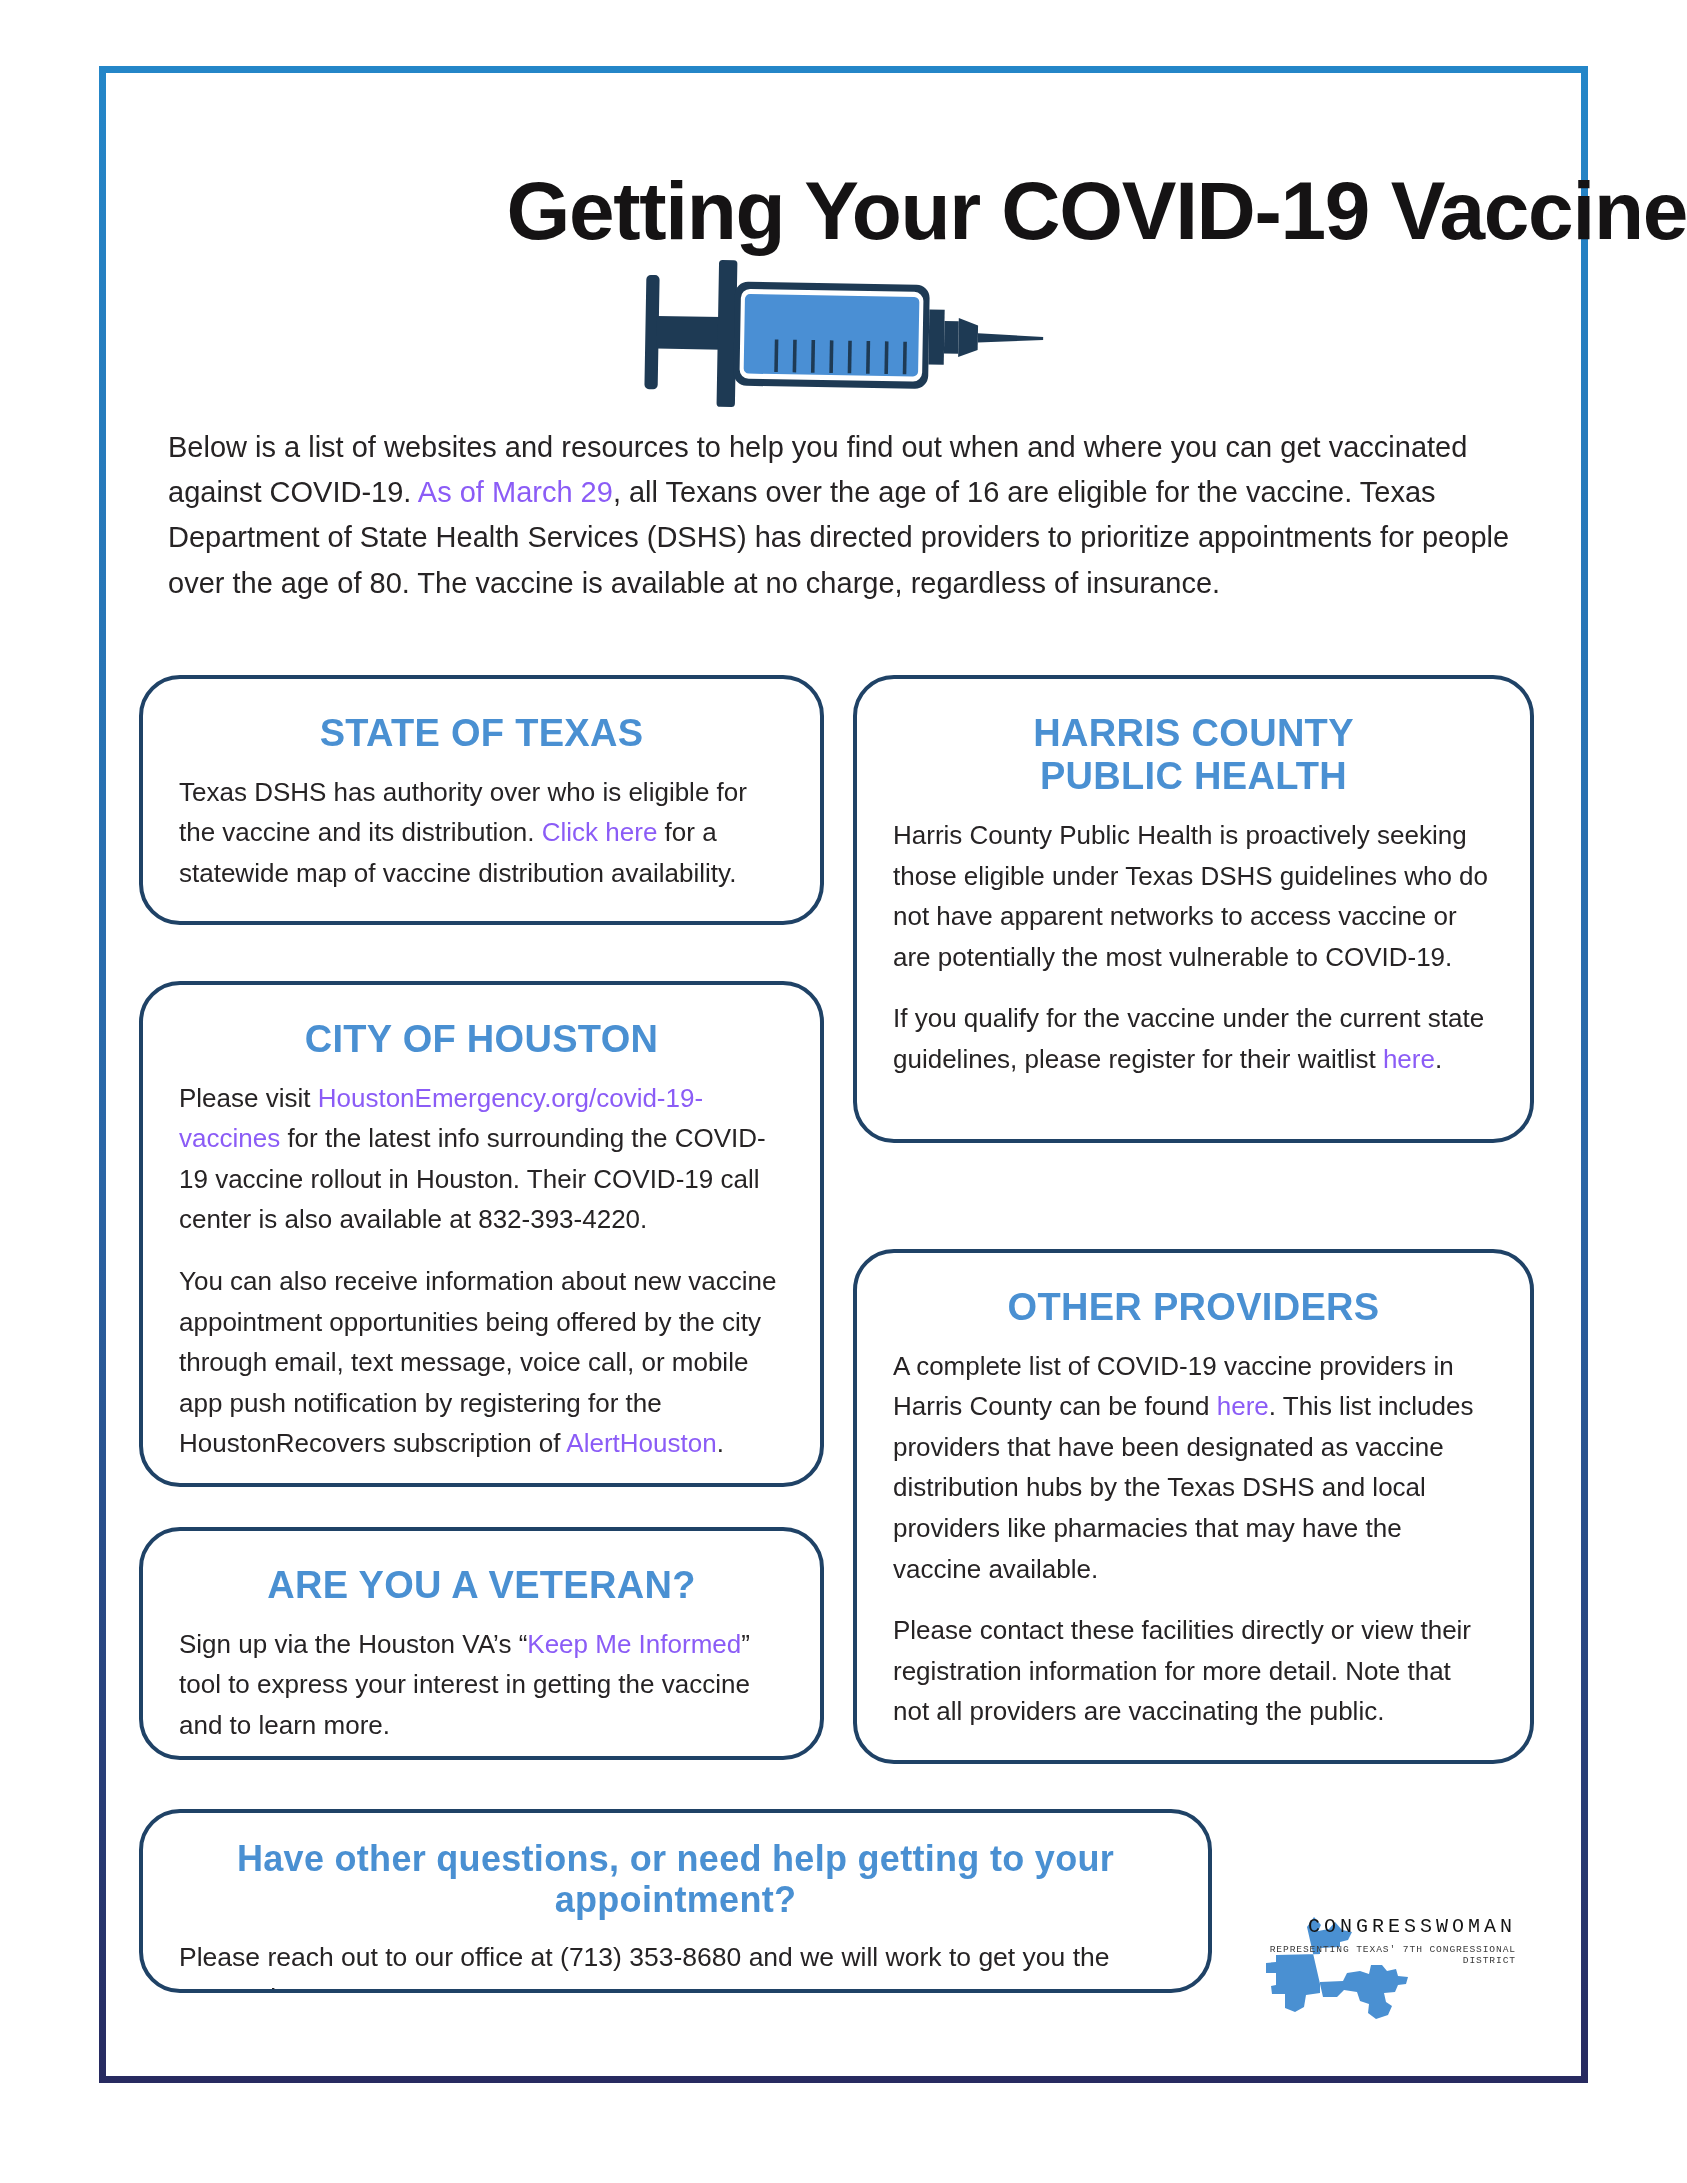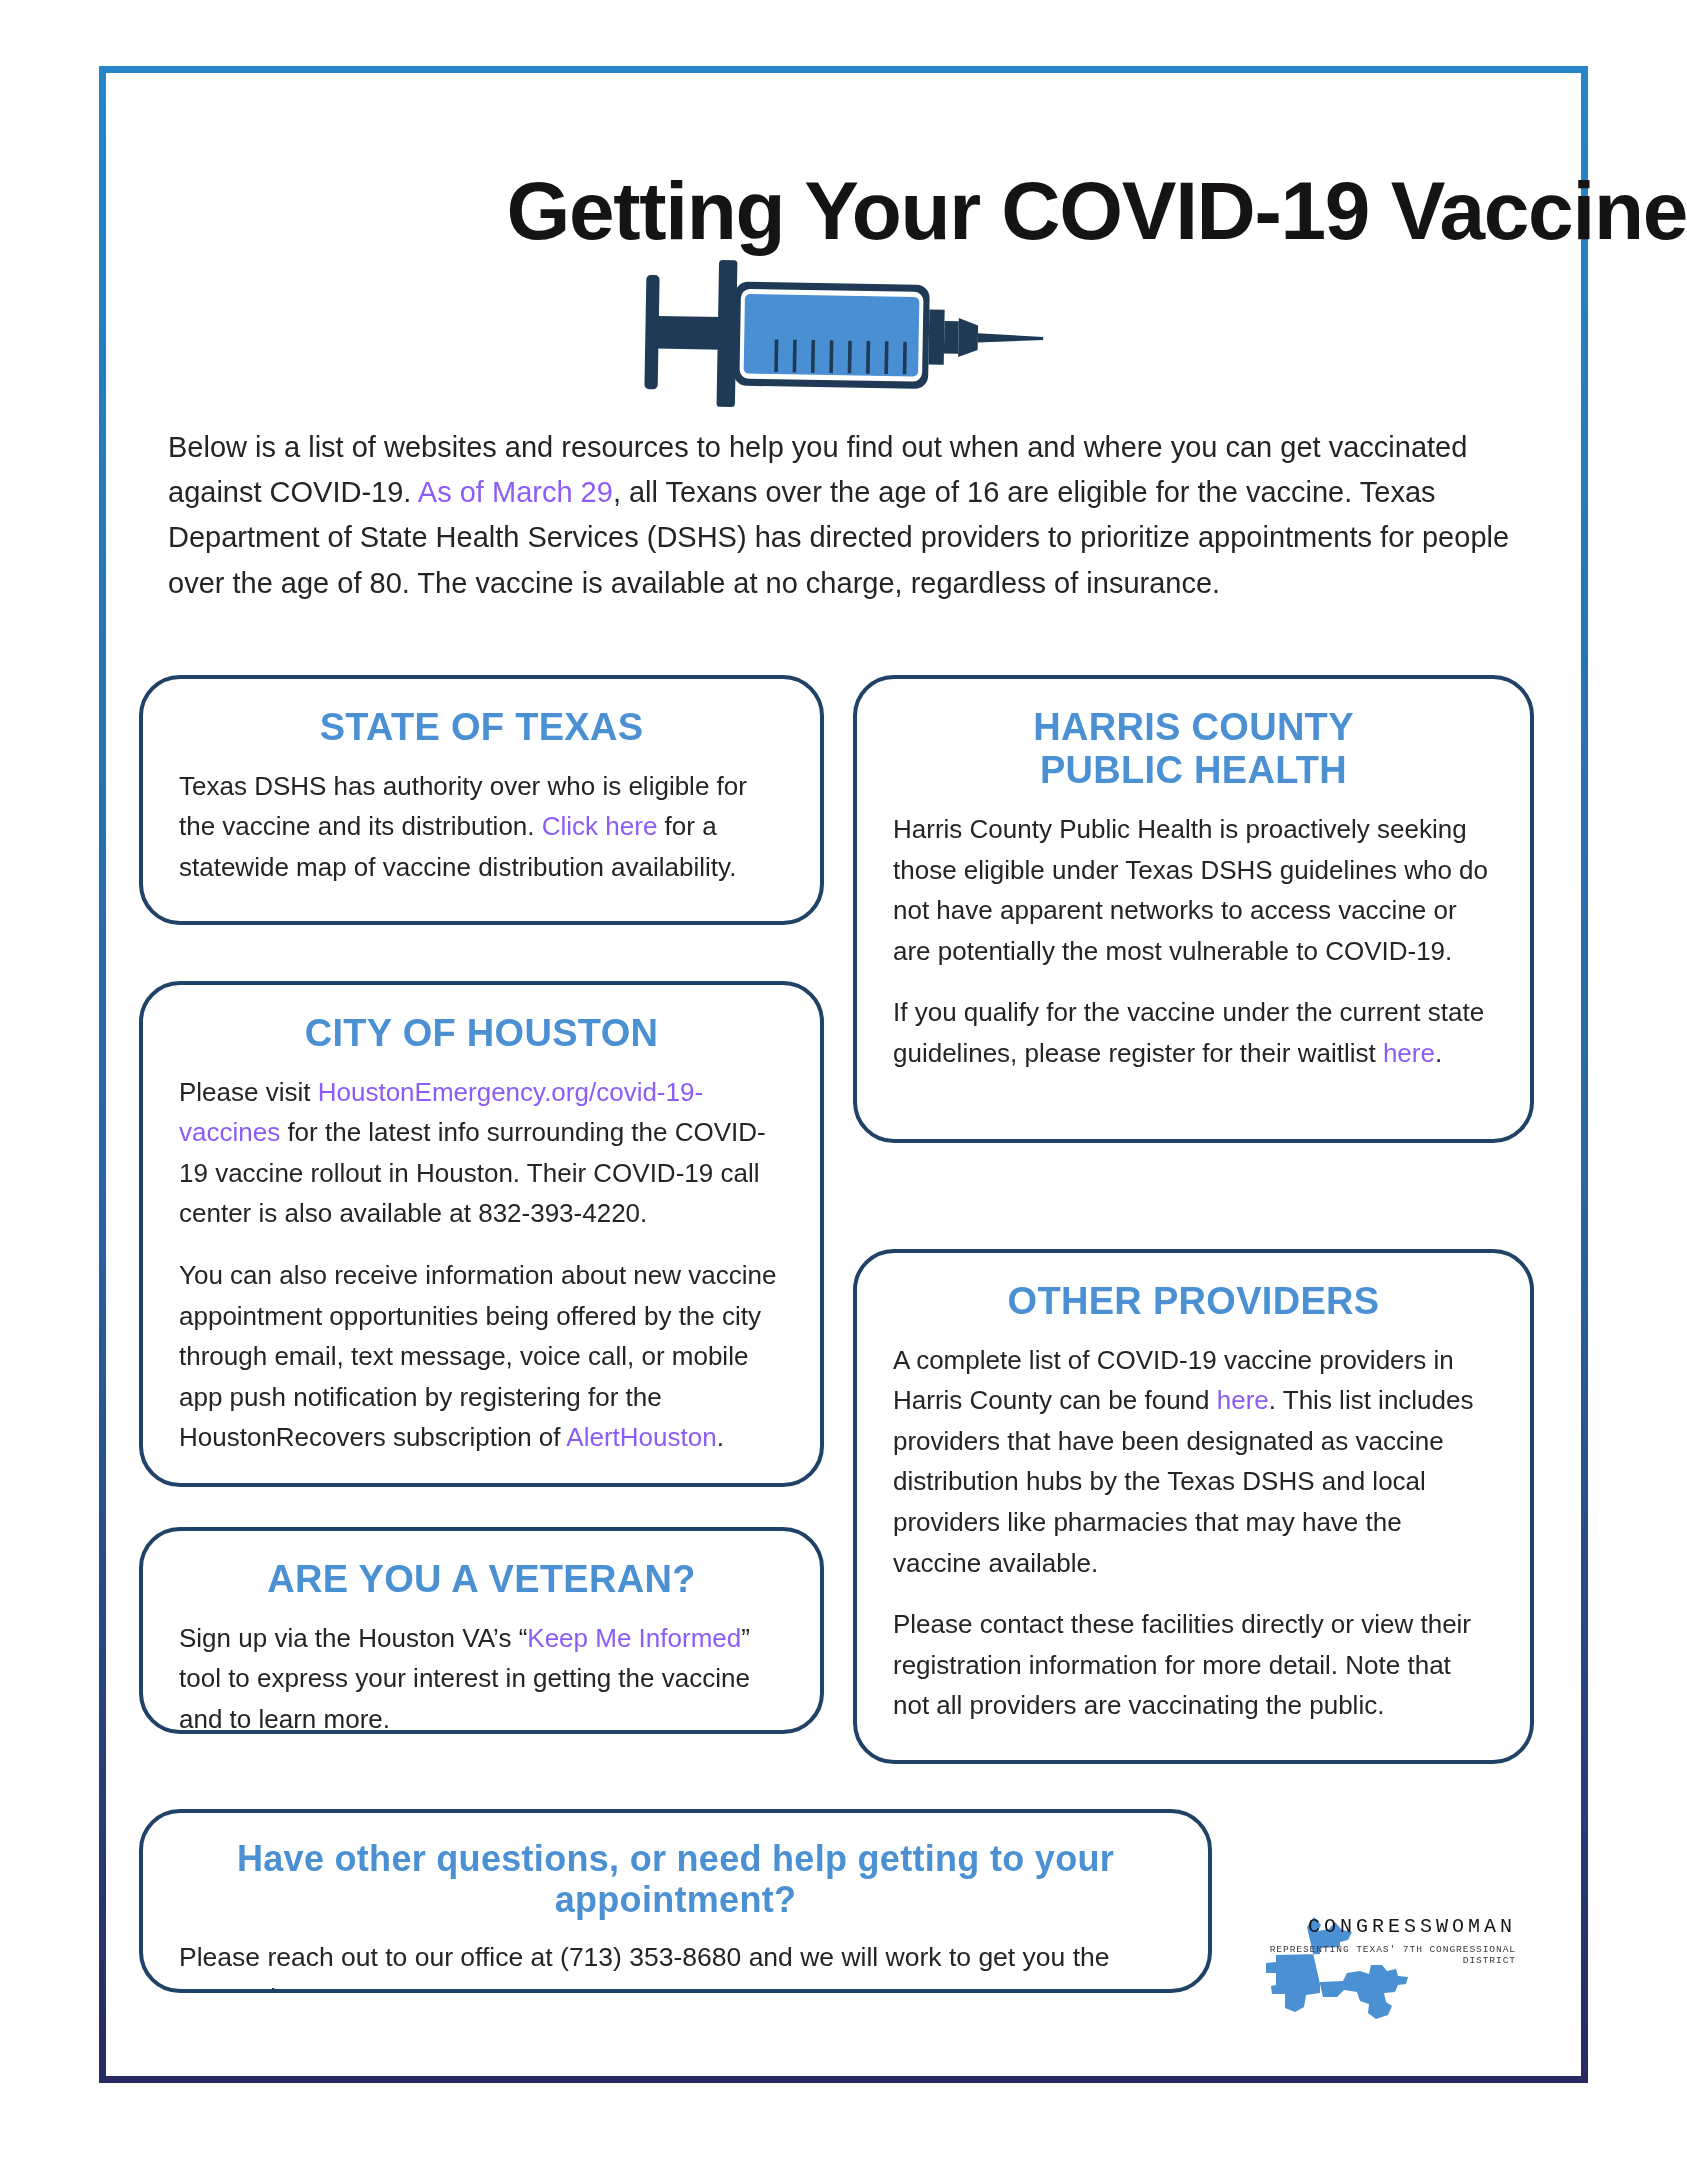--- a/index.html
+++ b/index.html
@@ -27,28 +27,28 @@
     font-size:29px;line-height:1.56;color:#262324;
   }
   a.lnk{color:#8b5cf6;text-underline-offset:4.6px;text-decoration-thickness:1.7px;cursor:pointer;}
 
   .card{
     position:absolute;background:#ffffff;border:4.6px solid #1f4266;border-radius:41px;
     padding:22.5px 36px;box-sizing:border-box;overflow:hidden;
   }
   .card h2{
     font-size:38px;font-weight:700;color:#4a90d2;text-align:center;
-    margin:4px 0 17px;line-height:1.14;letter-spacing:0.3px;
+    margin:10px 0 17px;line-height:1.14;letter-spacing:0.3px;
   }
   .card p{font-size:26px;line-height:1.56;color:#262324;margin:0 0 21px;}
   .card p:last-child{margin-bottom:0;}
 
   .card-state   {left:139px; top:675px;width:685px;height:250px;}
   .card-houston {left:139px; top:981px;width:685px;height:506px;}
-  .card-veteran {left:139px; top:1527px;width:685px;height:207px;}
+  .card-veteran {left:139px; top:1527px;width:685px;height:233px;}
   .card-harris  {left:853px;top:675px;width:681px;height:468px;}
   .card-providers{left:853px;top:1249px;width:681px;height:515px;}
   .card-questions{left:139px;top:1809px;width:1073px;height:184px;}
   .card-questions h2{font-size:36px;margin:2.6px 0 17px;}
   .card-questions p{font-size:26.5px;}
 
   .logo{position:absolute;left:1257px;top:1892px;width:265px;height:165px;font-family:Liberation Mono, monospace;}
   .logo svg{position:absolute;left:4px;top:9.3px;z-index:1;}
   .logo-text{position:absolute;left:0;top:22.5px;width:259px;text-align:right;z-index:2;}
   .logo-line1{font-size:20px;letter-spacing:4px;color:#141414;}

